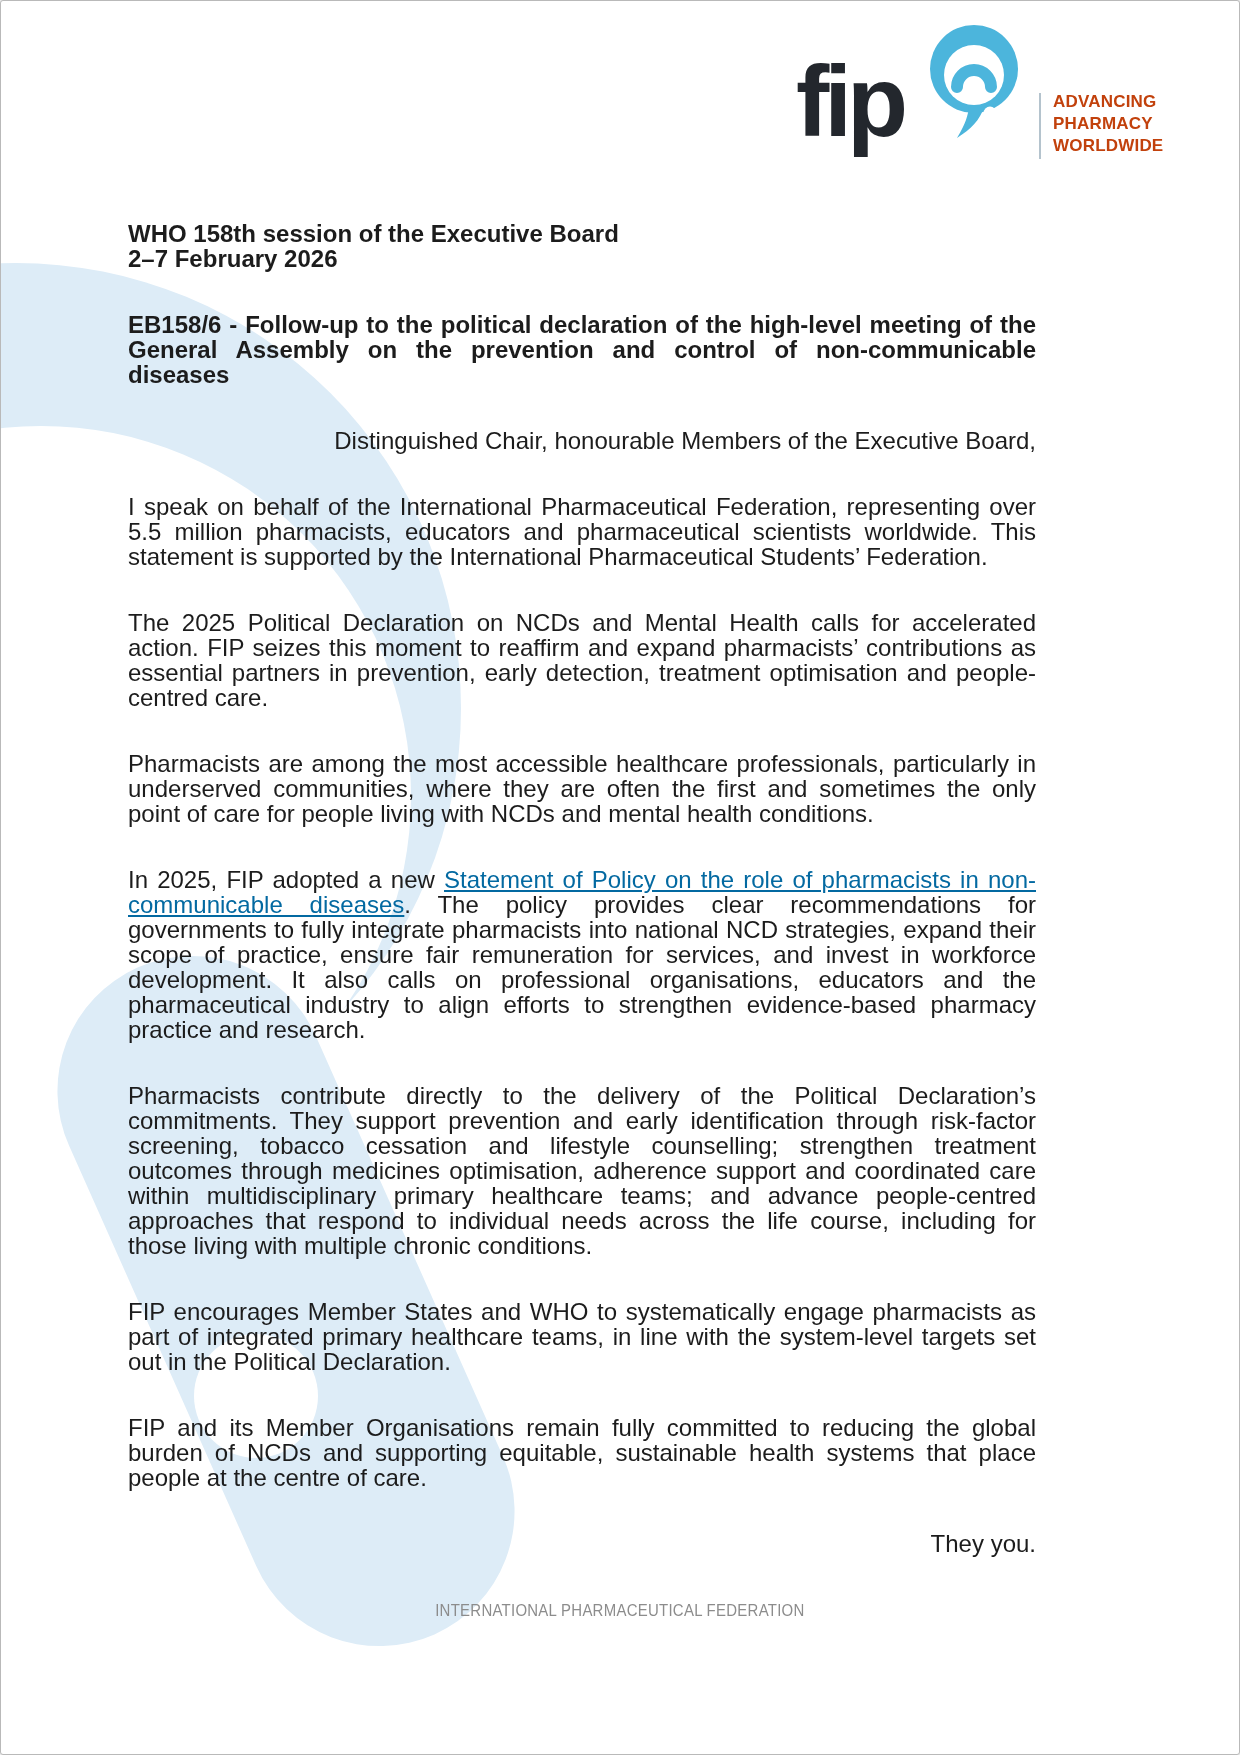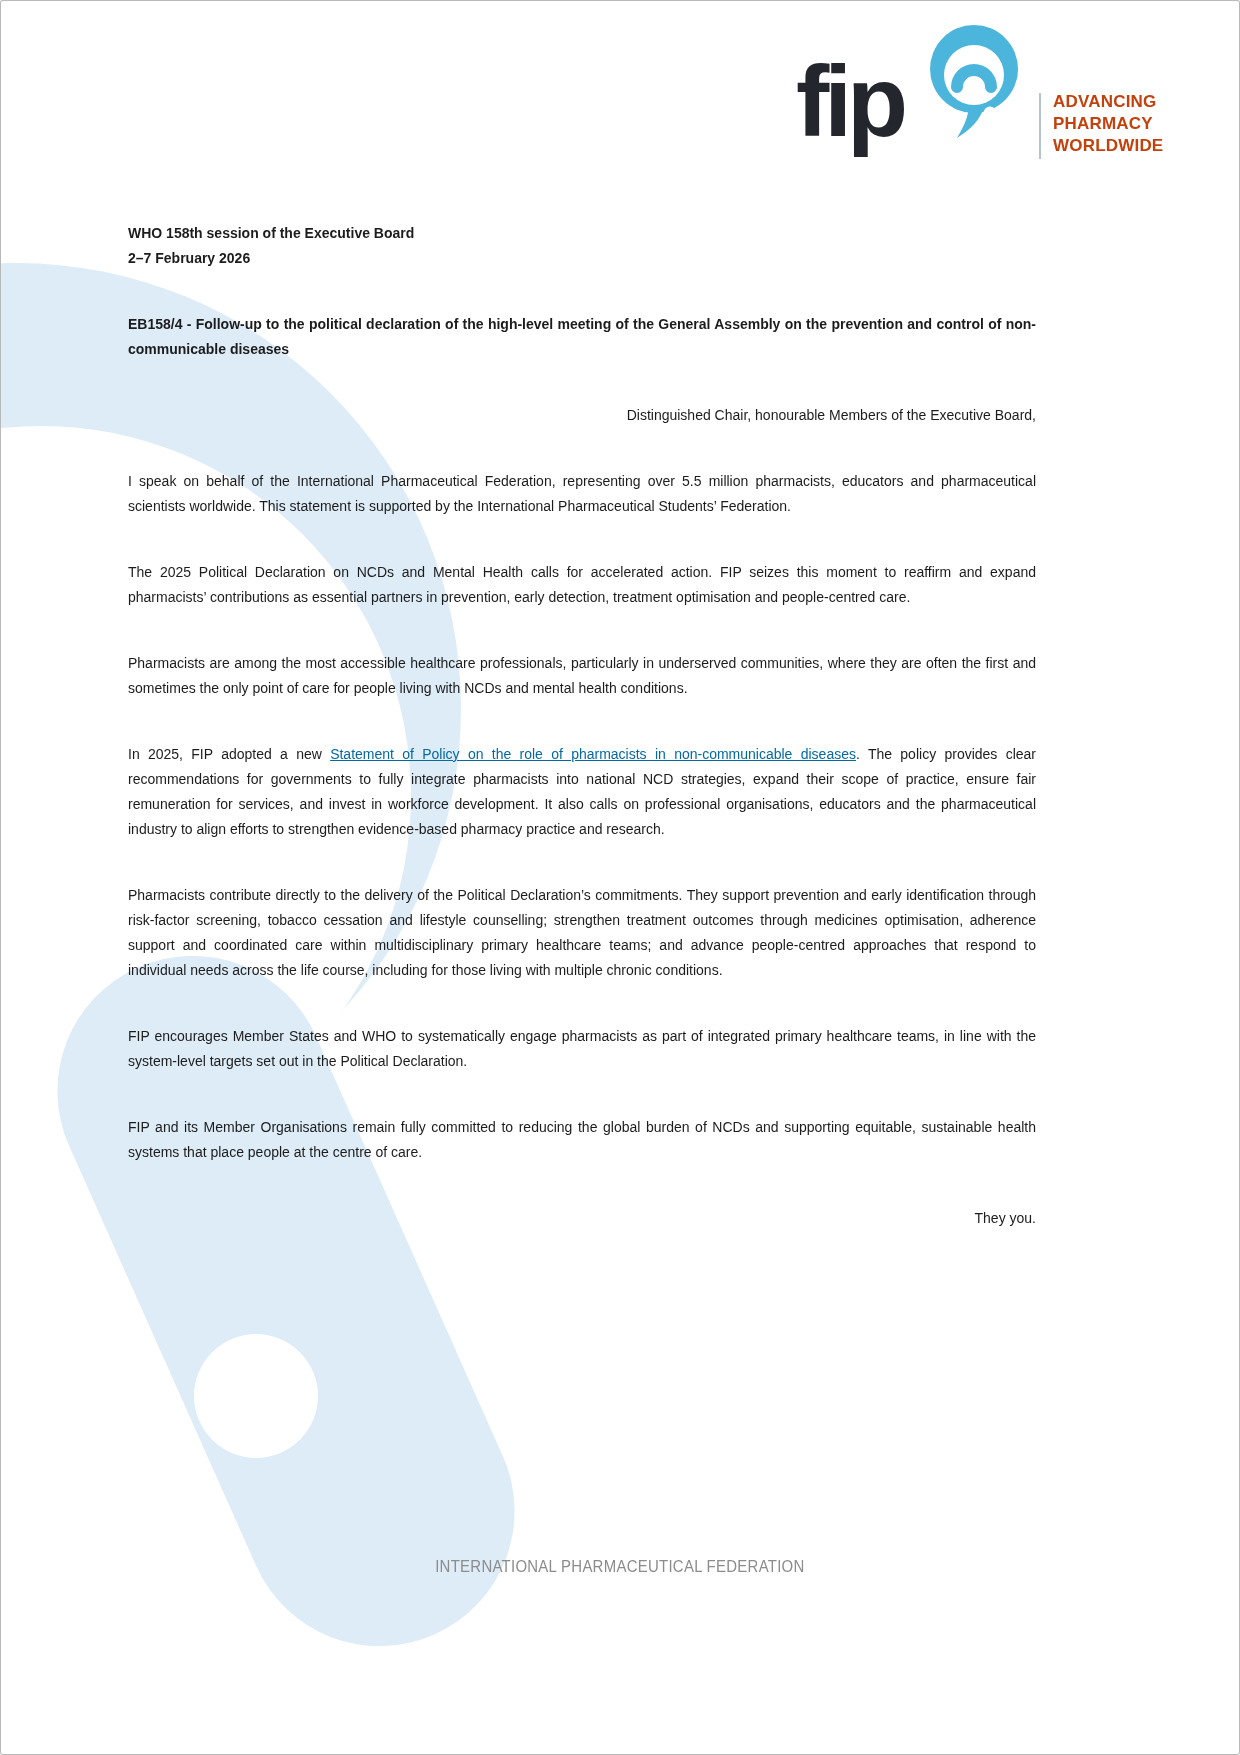--- a/index.html
+++ b/index.html
@@ -27,28 +27,28 @@
   
   .logo{position:absolute;top:22px;left:795px;width:400px;height:150px;z-index:2;}
   .logo-balloon{position:absolute;left:128px;top:0px;width:100px;height:118px;}
   .logo-word{position:absolute;left:0px;top:28px;
     font-size:100px;font-weight:bold;letter-spacing:-5px;color:#23272d;line-height:1;}
   .logo-divider{position:absolute;left:243px;top:70px;width:2px;height:66px;background:#b4c3cd;}
   .logo-tagline{position:absolute;left:257px;top:68px;
     font-size:17px;font-weight:bold;color:#c2410c;line-height:22px;letter-spacing:0.2px;}
   
   .content{position:absolute;left:127px;top:220px;width:908px;z-index:1;
-    font-size:14px;line-height:25px;}
+    font-size:24px;line-height:25px;}
   .content p{margin:0 0 41px 0;text-align:justify;}
   .content .no-justify{text-align:right;}
   .hblock{font-weight:bold;margin:0 0 41px 0;}
   .subject{font-weight:bold;text-align:justify;margin:0 0 41px 0;}
   a.policy-link{color:#0369a1;text-decoration:underline;}
   
-  .footer{position:absolute;left:0;top:1552px;width:100%;text-align:center;z-index:1;
+  .footer{position:absolute;left:0;top:1596px;width:100%;text-align:center;z-index:1;
     color:#8c8c8c;}
   .footer .org{font-size:17px;line-height:28px;display:inline-block;
     transform:scaleX(0.88);transform-origin:center;letter-spacing:0.3px;}
   .footer .site{font-size:16px;line-height:24px;display:inline-block;
     transform:scaleX(0.92);transform-origin:center;}
 </style>
 </head>
 <body>
 
 <div class="page">
@@ -77,21 +77,21 @@
     </div>
   </div>
 
   <div class="content">
 
     <div class="hblock">
       <div>WHO 158th session of the Executive Board</div>
       <div>2–7 February 2026</div>
     </div>
 
-    <div class="subject">EB158/4 - Follow-up to the political declaration of the high-level meeting of the General Assembly on the prevention and control of non-communicable diseases</div>
+    <div class="subject">EB158/6 - Follow-up to the political declaration of the high-level meeting of the General Assembly on the prevention and control of non-communicable diseases</div>
 
     <p class="no-justify">Distinguished Chair, honourable Members of the Executive Board,</p>
 
     <p>I speak on behalf of the International Pharmaceutical Federation, representing over 5.5 million pharmacists, educators and pharmaceutical scientists worldwide. This statement is supported by the International Pharmaceutical Students’ Federation.</p>
 
     <p>The 2025 Political Declaration on NCDs and Mental Health calls for accelerated action. FIP seizes this moment to reaffirm and expand pharmacists’ contributions as essential partners in prevention, early detection, treatment optimisation and people-centred care.</p>
 
     <p>Pharmacists are among the most accessible healthcare professionals, particularly in underserved communities, where they are often the first and sometimes the only point of care for people living with NCDs and mental health conditions.</p>
 
     <p><span>In 2025, FIP adopted a new </span><a href="#" class="policy-link">Statement of Policy on the role of pharmacists in non-communicable diseases</a><span>. The policy provides clear recommendations for governments to fully integrate pharmacists into national NCD strategies, expand their scope of practice, ensure fair remuneration for services, and invest in workforce development. It also calls on professional organisations, educators and the pharmaceutical industry to align efforts to strengthen evidence-based pharmacy practice and research.</span></p>

